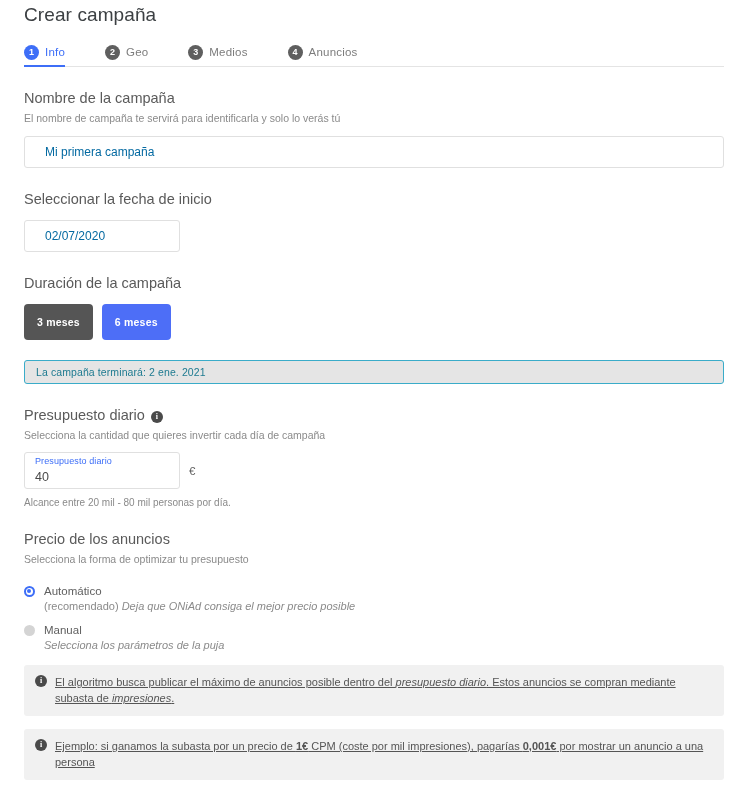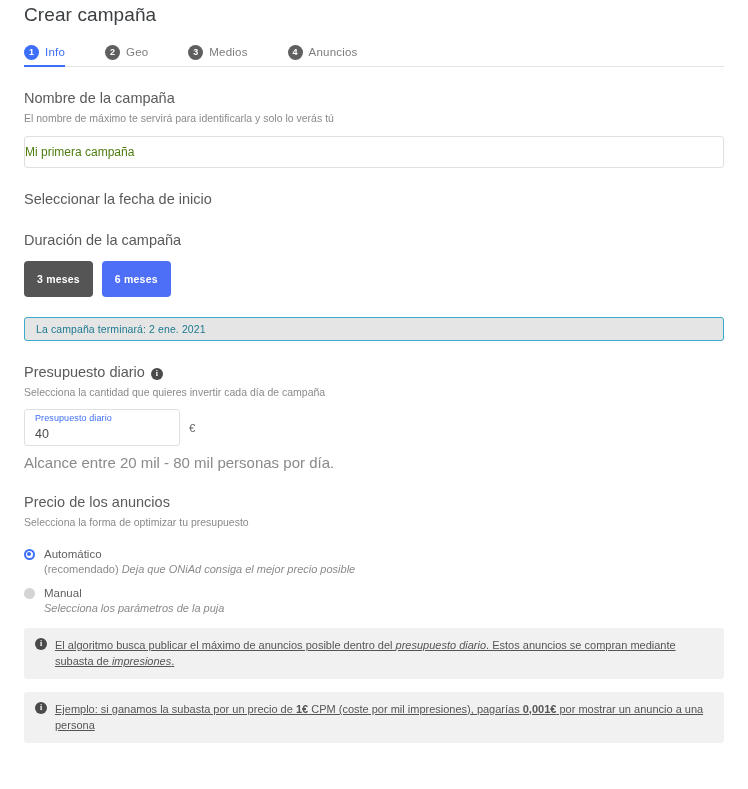--- a/index.html
+++ b/index.html
@@ -104,22 +104,22 @@
   
   .input {
     margin-top: 11px;
     height: 32px;
     width: 100%;
     border: 1px solid #e0e0e0;
     border-radius: 3px;
     background: #ffffff;
     font-family: "Liberation Sans", sans-serif;
     font-size: 12px;
-    color: #4d7c0f;
-    padding: 0 0;
+    color: #0369a1;
+    padding: 0 20px;
     outline: none;
   }
   .input.small { width: 156px; }
   .input::placeholder { color: #9b9b9b; }
 
   
   .budget-row { display: flex; align-items: center; margin-top: 10px; gap: 9px; }
   .float-wrap {
     position: relative;
     width: 156px;
@@ -142,21 +142,21 @@
     height: 22px;
     border: 0;
     outline: none;
     background: transparent;
     padding: 0 10px;
     font-family: "Liberation Sans", sans-serif;
     font-size: 12.5px;
     color: #4a4a4a;
   }
   .currency { font-size: 11.5px; color: #616161; }
-  .reach-note { font-size: 15px; color: #8a8a8a; margin-top: 8px; }
+  .reach-note { font-size: 10px; color: #8a8a8a; margin-top: 8px; }
 
   
   .chips { display: flex; gap: 9px; margin-top: 11px; }
   .chip {
     min-width: 57px;
     height: 36px;
     padding: 0 13px;
     border: 0;
     border-radius: 4px;
     background: #555555;
@@ -258,26 +258,27 @@
       <span class="tab-label">Medios</span>
     </div>
     <div class="tab">
       <span class="tab-badge">4</span>
       <span class="tab-label">Anuncios</span>
     </div>
   </div>
 
   <div class="section">
     <h2 class="section-title">Nombre de la campaña</h2>
-    <p class="section-help">El nombre de máximo te servirá para identificarla y solo lo verás tú</p>
+    <p class="section-help">El nombre de campaña te servirá para identificarla y solo lo verás tú</p>
     <input class="input" type="text" value="Mi primera campaña" style="">
   </div>
 
   <div class="section">
     <h2 class="section-title">Seleccionar la fecha de inicio</h2>
+    <input class="input small" type="text" value="02/07/2020" style="">
   </div>
 
   <div class="section">
     <h2 class="section-title">Duración de la campaña</h2>
     <div class="chips">
       <button class="chip">3 meses</button>
       <button class="chip active">6 meses</button>
     </div>
     <div class="alert-teal">
       <span>La campaña terminará: 2 ene. 2021</span>

